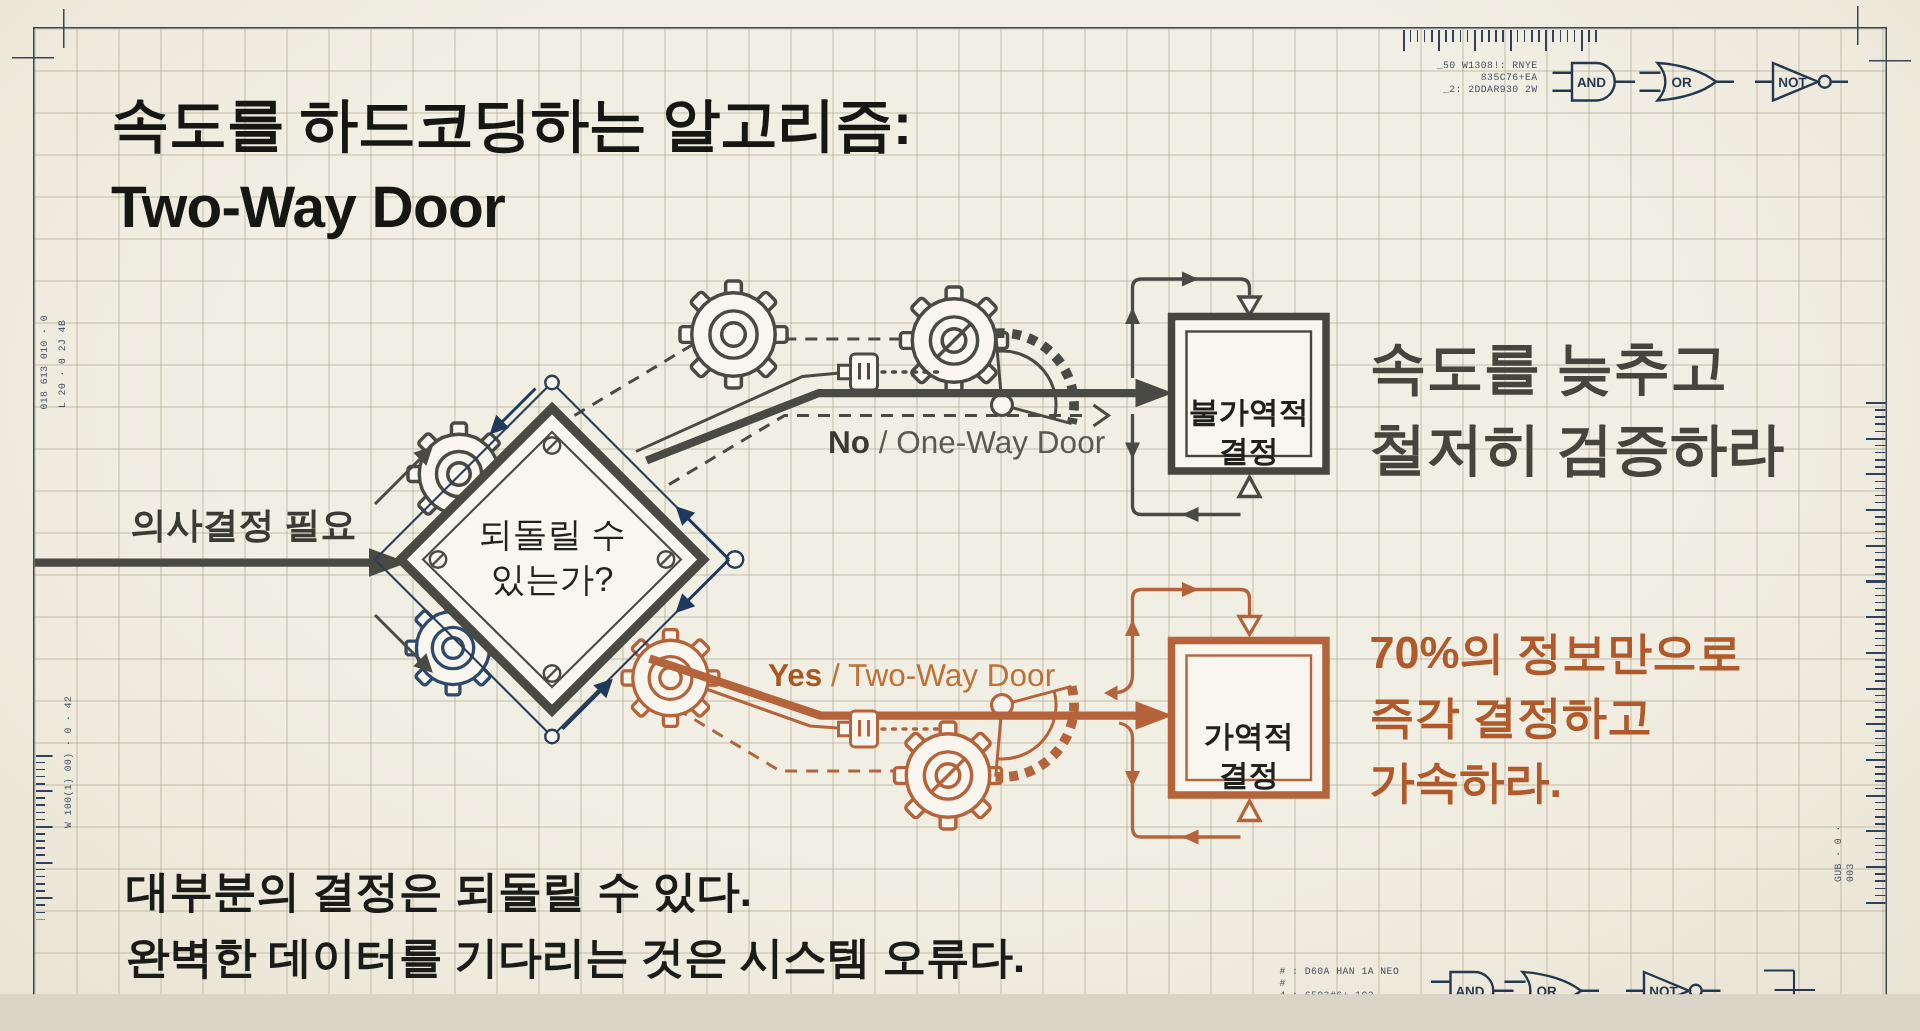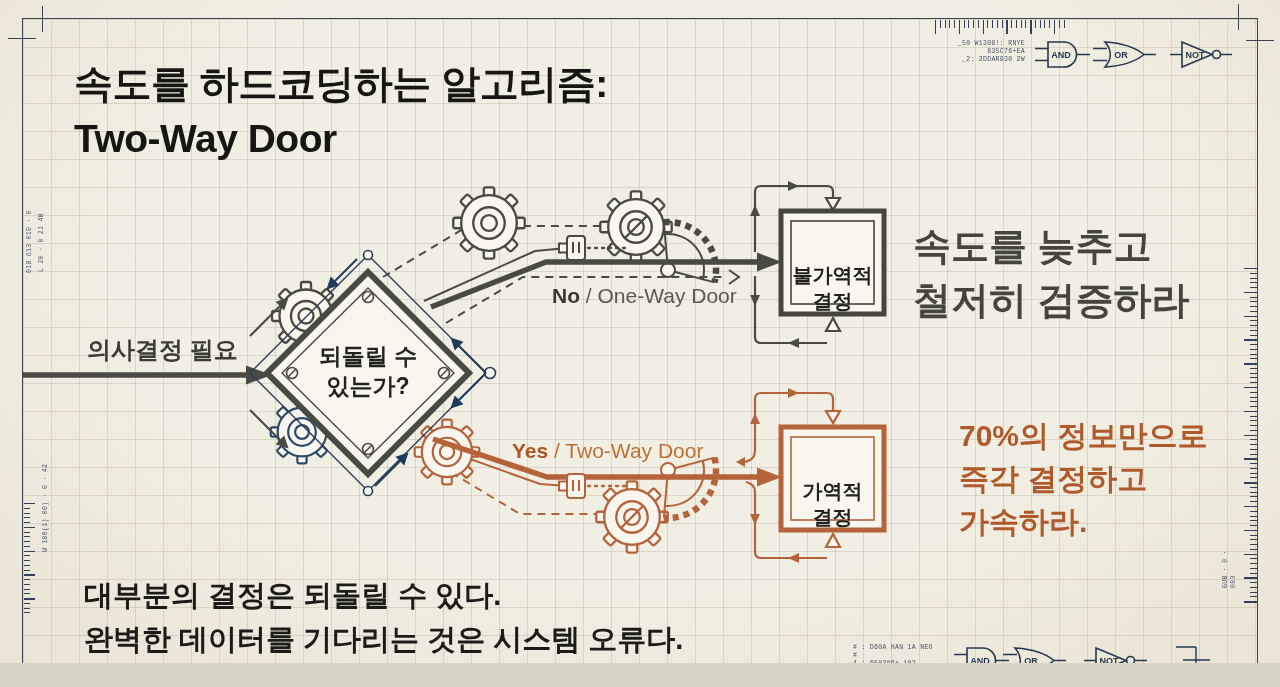--- a/index.html
+++ b/index.html
@@ -13,25 +13,25 @@
       repeating-linear-gradient(180deg, rgba(150,143,118,0.25) 0 1px, transparent 1px 28px);}
   .frame{left:22px;top:18px;width:1234px;height:669px;
     border-top:1.6px solid #3c4454;border-left:1.6px solid #3c4454;border-right:1.6px solid #3c4454;}
   .title{left:74px;top:56px;font-size:39px;font-weight:800;color:#161613;line-height:1.42;letter-spacing:-0.5px;}
   .inlabel{left:87px;top:334px;font-size:24px;font-weight:800;color:#3b3b35;}
   .branchlabel{font-size:21px;color:#5a5a50;}
   .branchlabel .b{font-weight:800;color:#3a3a33;}
   .branchlabel.orange{color:#bf7034;}
   .branchlabel.orange .b{color:#a9561f;}
   .note-dark{left:913px;top:220px;font-size:38px;font-weight:800;color:#45453d;line-height:1.42;}
-  .note-orange{left:959px;top:415px;font-size:30px;font-weight:800;color:#b05a2c;line-height:1.43;}
+  .note-orange{left:913px;top:415px;font-size:30px;font-weight:800;color:#b05a2c;line-height:1.43;}
   .footer{left:84px;top:574px;font-size:29px;font-weight:800;color:#1b1b17;line-height:1.5;}
   .boxtext{width:103px;height:103px;display:flex;align-items:flex-end;justify-content:center;text-align:center;
     font-size:20px;font-weight:800;color:#20201c;line-height:1.3;}
-  .dtext{left:288px;top:342px;width:160px;text-align:center;font-size:23px;font-weight:700;color:#222220;line-height:1.3;}
+  .dtext{left:288px;top:342px;width:160px;text-align:center;font-size:23px;font-weight:400;color:#222220;line-height:1.3;}
   .tiny{font-family:"Liberation Mono", monospace;font-size:6.5px;color:#475262;line-height:1.25;letter-spacing:0.3px;}
   .vtext{writing-mode:vertical-rl;transform:rotate(180deg);}
   .ruler-top{left:935px;top:19.5px;width:133px;height:14px;
     background-image:
       repeating-linear-gradient(90deg, #32405a 0 1.4px, transparent 1.4px 23.8px),
       repeating-linear-gradient(90deg, #32405a 0 1px, transparent 1px 4.76px);
     background-size:100% 14px, 100% 8px;background-repeat:no-repeat;}
   .ruler-right{left:1243.5px;top:268px;width:13px;height:336px;
     background-image:
       repeating-linear-gradient(180deg, #32405a 0 1.4px, transparent 1.4px 23.8px),

